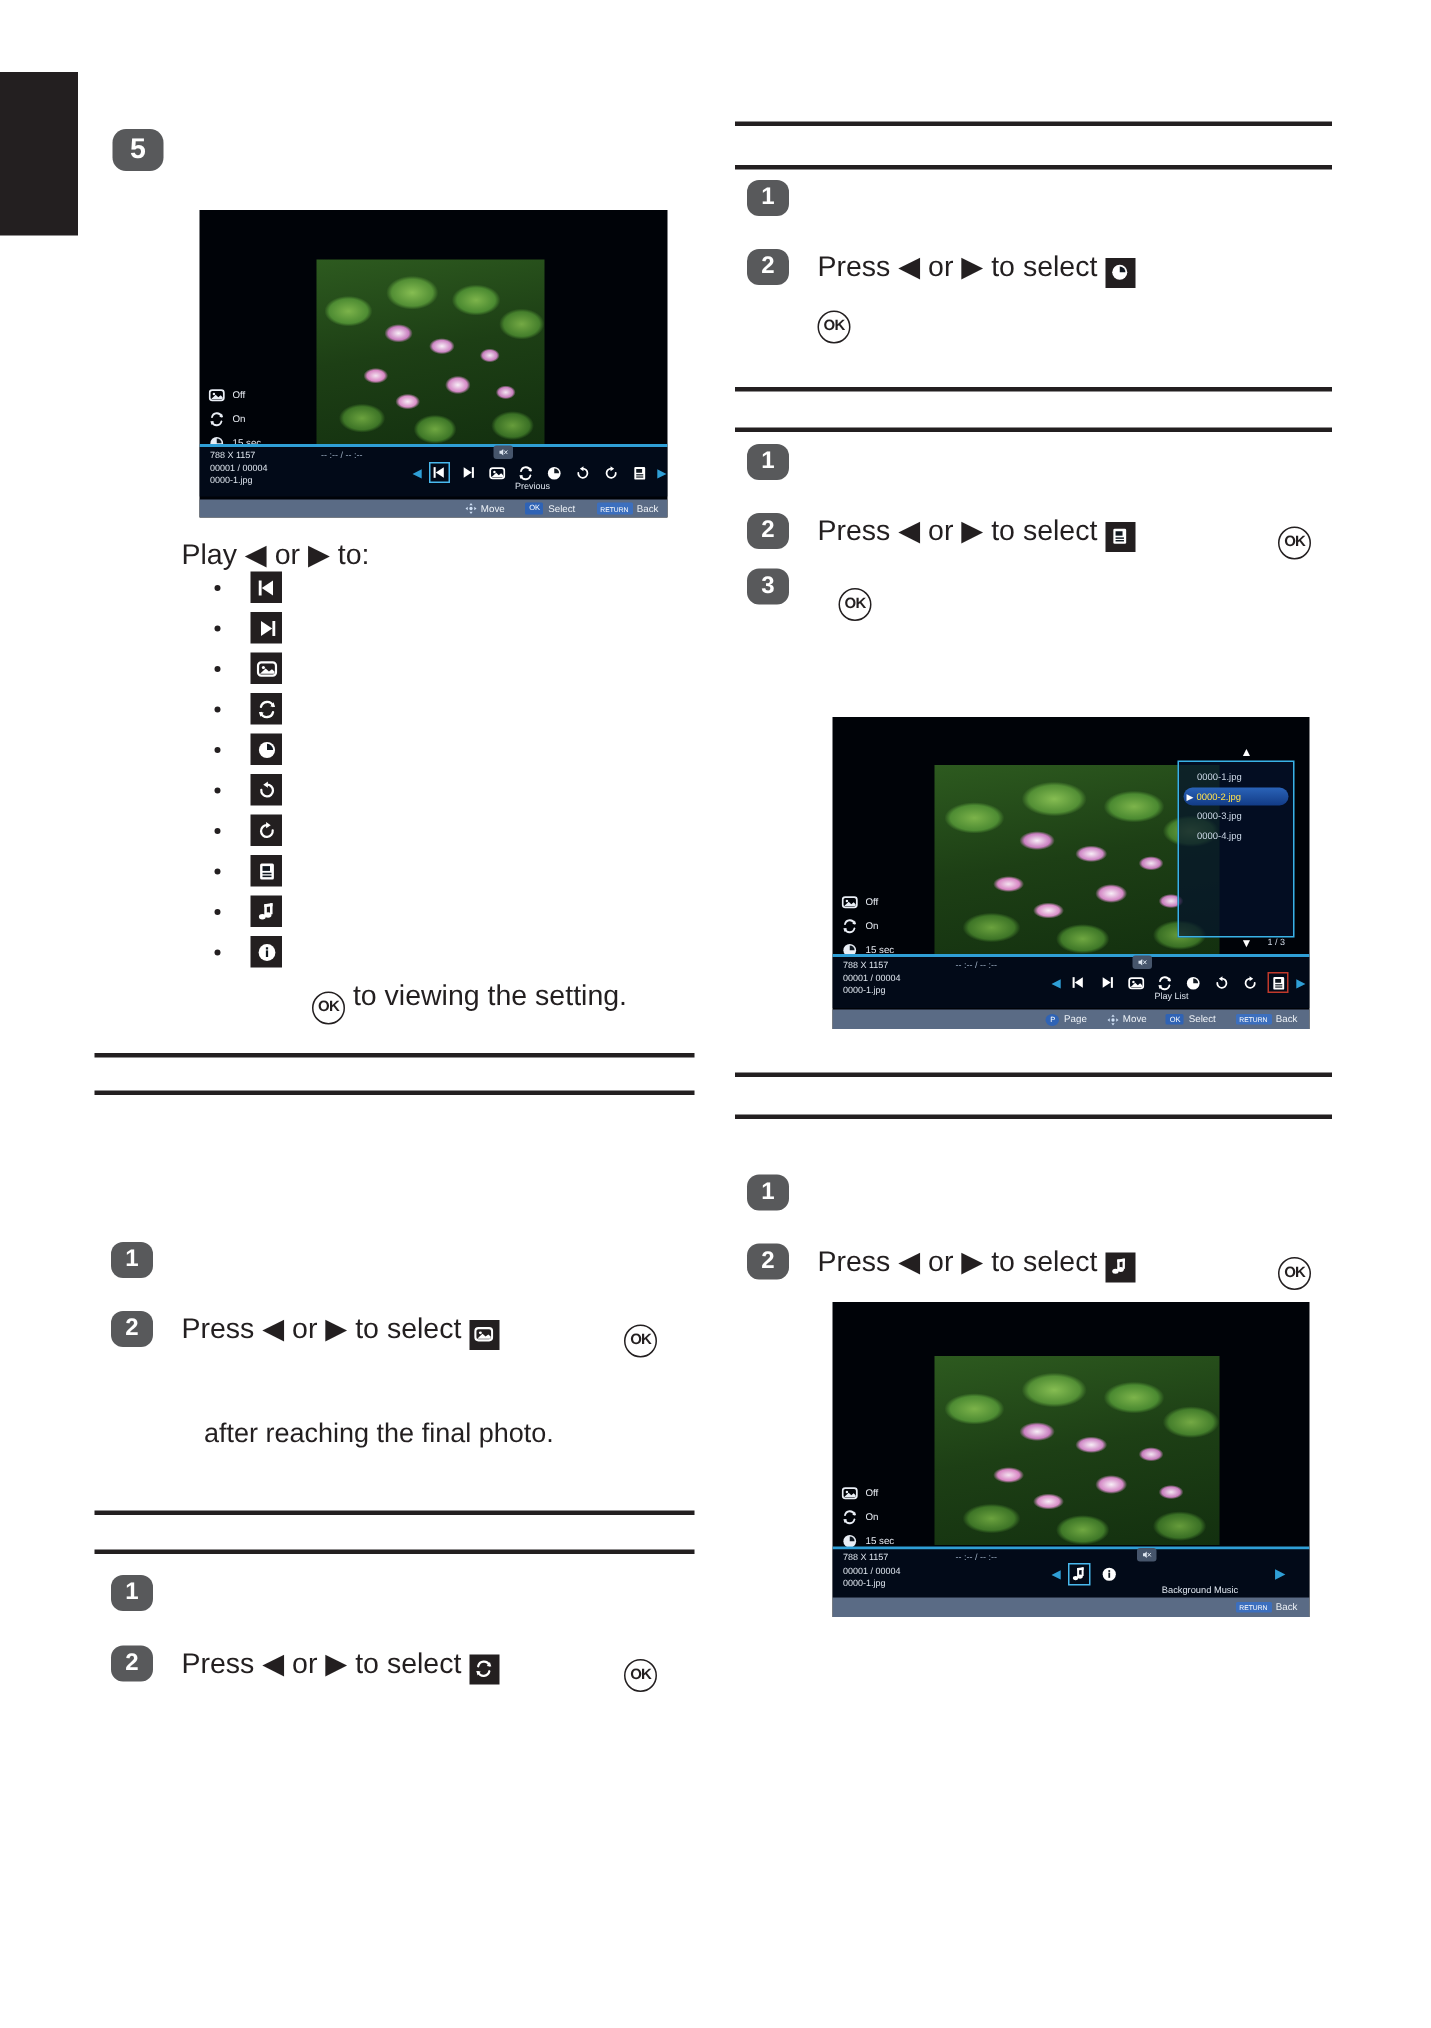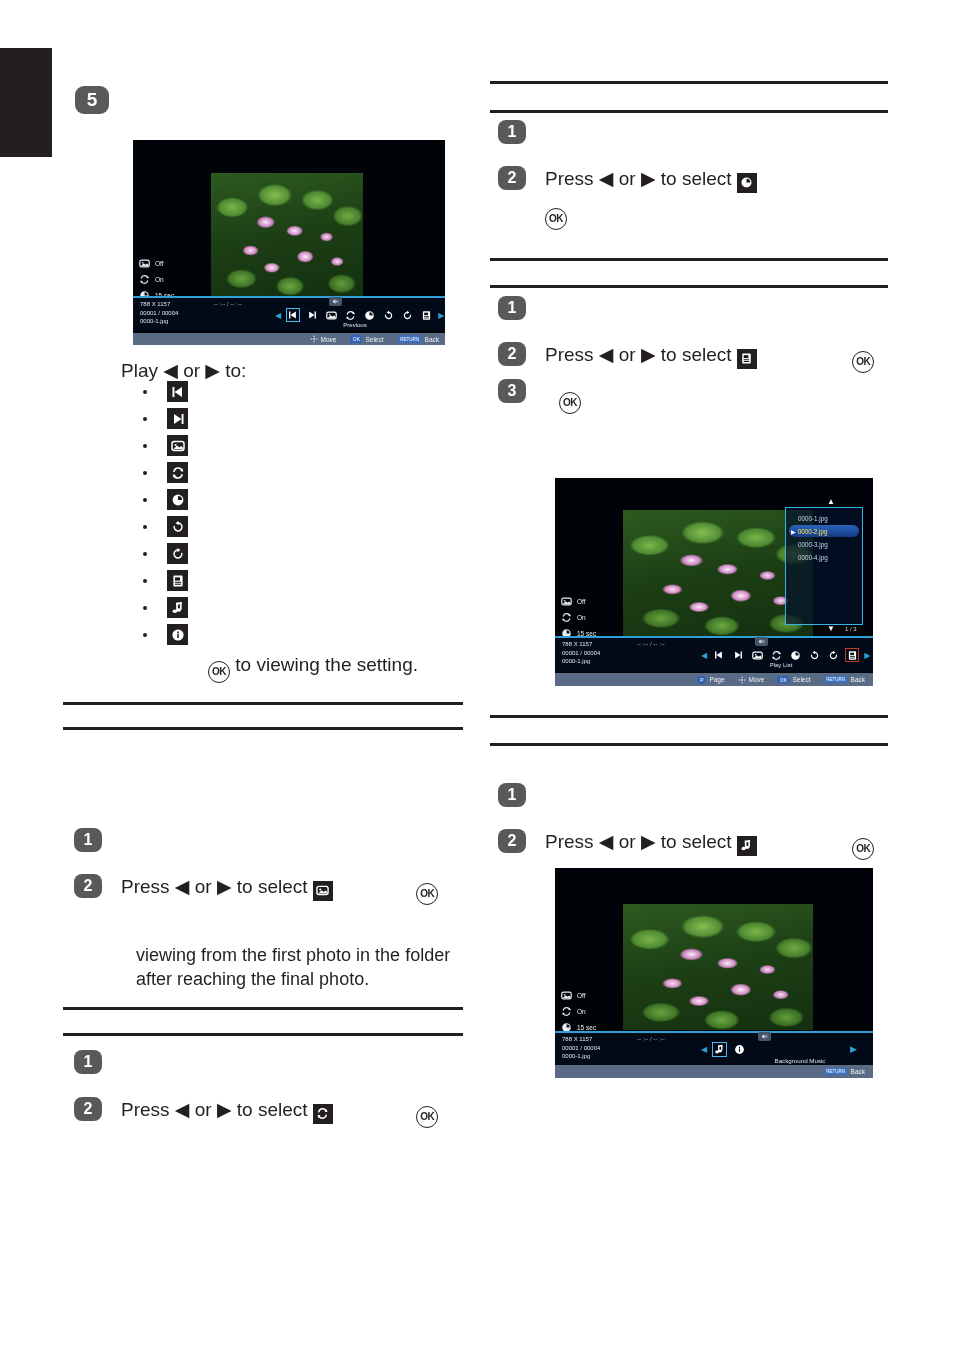--- a/index.html
+++ b/index.html
@@ -475,21 +475,20 @@
     <div class="ptext" style="position:absolute; left:58px; top:46px; width:340px;">
       <span>Press ◀ or ▶ to select</span>
       <span class="chip">
           <svg width="13" height="13" viewBox="0 0 14 14" style="color:#fff">
             <use href="#i-slide"></use>
           </svg>
         </span>
       <span class="ok" style="margin-left:78px;">OK</span>
     </div>
     <div class="ptext ptext-sm" style="position:absolute; left:73px; top:115px; width:330px;">
-      <div>viewing from the first photo in the folder</div>
       <div>after reaching the final photo.</div>
     </div>
   </div>
 
   <div class="rule" style="position:absolute; left:0; top:1007px;"></div>
   <div class="rule" style="position:absolute; left:0; top:1033px;"></div>
 
   <div style="position:absolute; left:0; top:1050px;">
     <div style="position:absolute; left:11px; top:0;">
       <span class="step">1</span>

